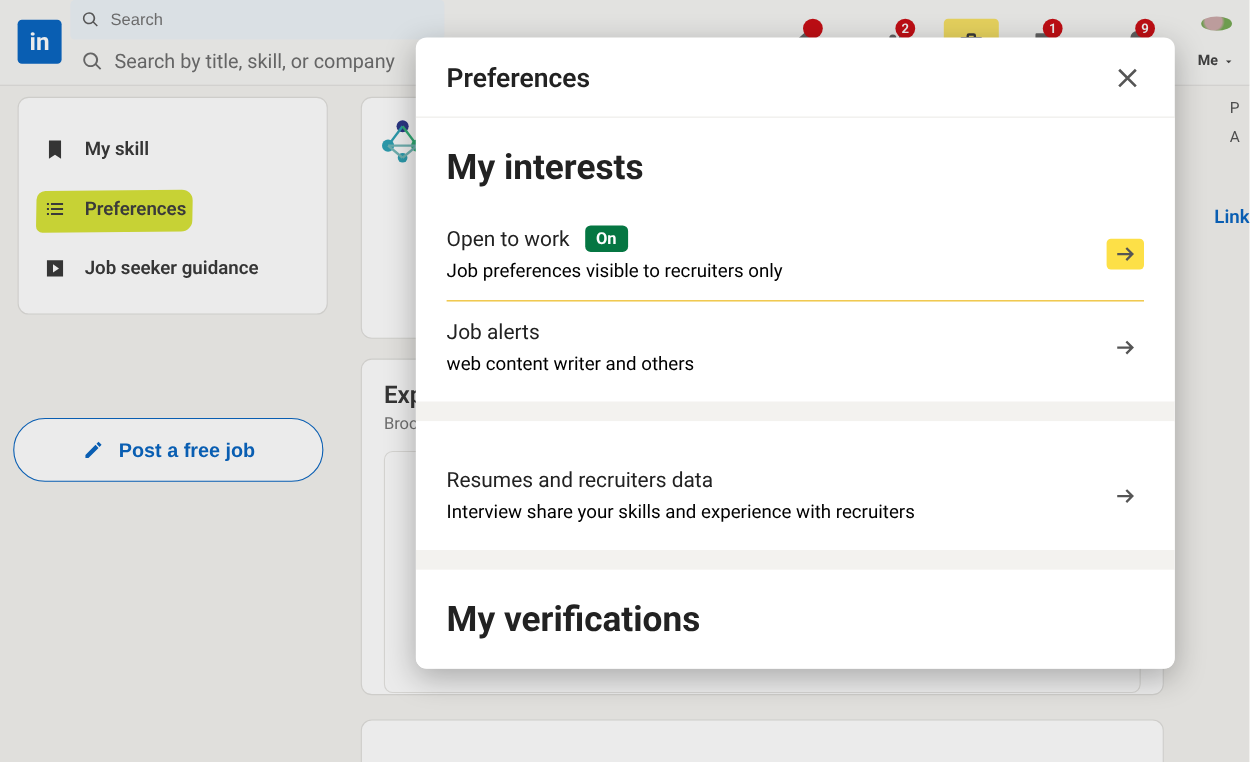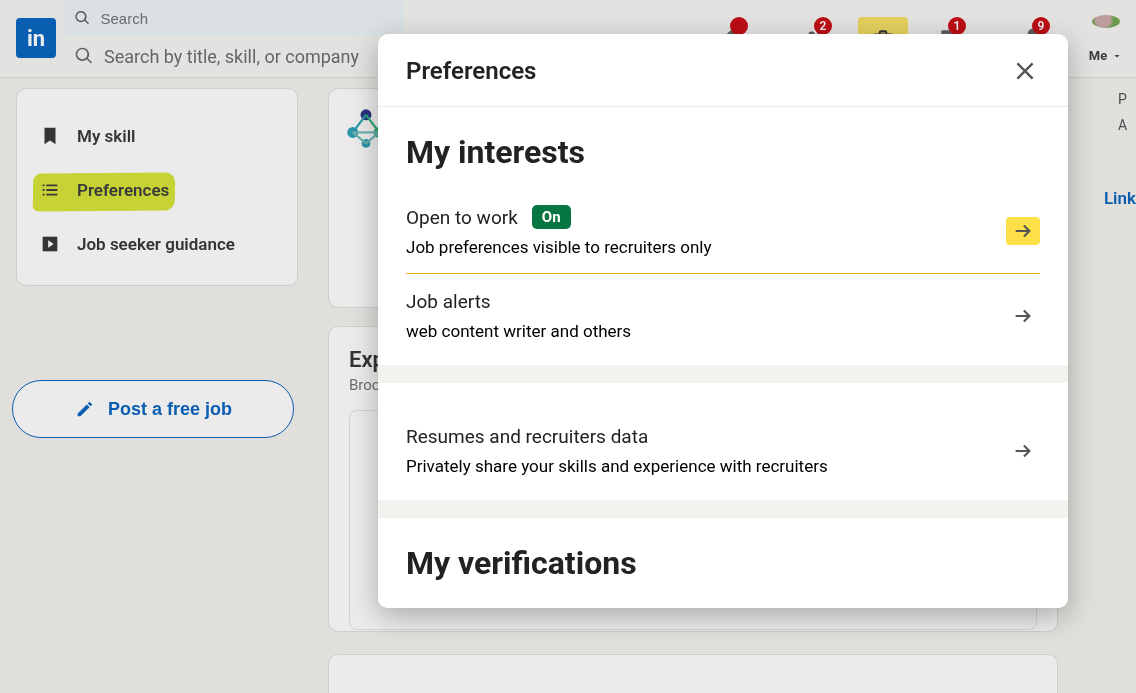--- a/index.html
+++ b/index.html
@@ -401,21 +401,21 @@
       </div>
     </div>
 
     <div class="sec-gap"></div>
 
     <div class="section">
 
       <div class="pref-row">
         <div class="pref-left">
           <span class="pref-title">Resumes and recruiters data</span>
-          <span class="pref-sub">Privately share your skills and experience with recruiters</span>
+          <span class="pref-sub">Interview share your skills and experience with recruiters</span>
         </div>
         <div class="arrow-btn">
           <svg viewBox="0 0 24 24">
               <path d="M4 12h14M13 6l6 6-6 6"></path>
             </svg>
         </div>
       </div>
     </div>
 
     <div class="sec-gap"></div>

